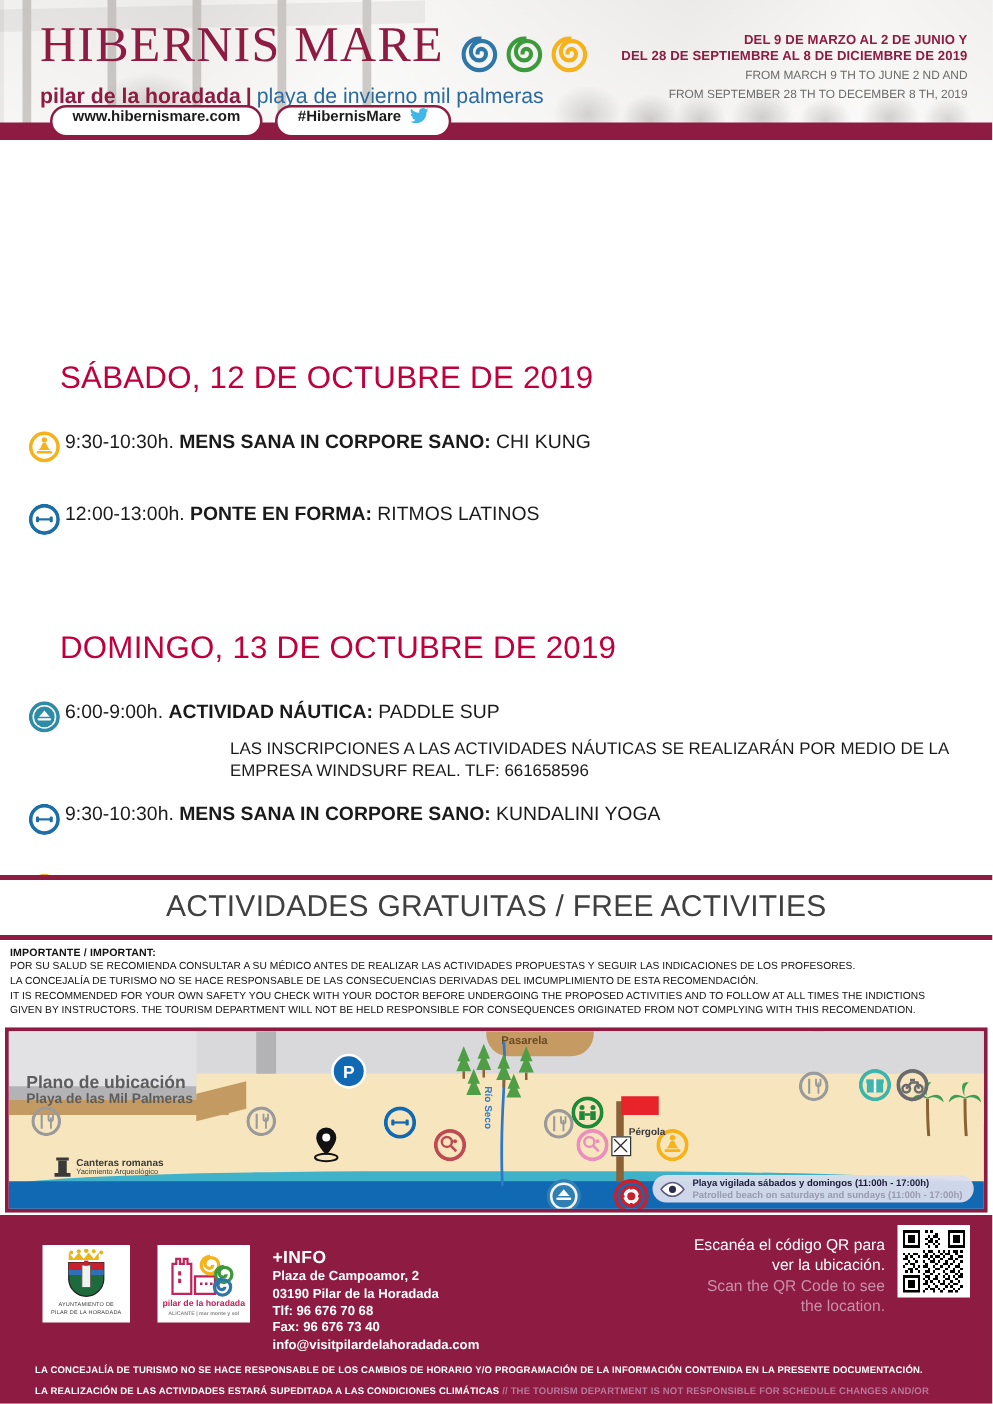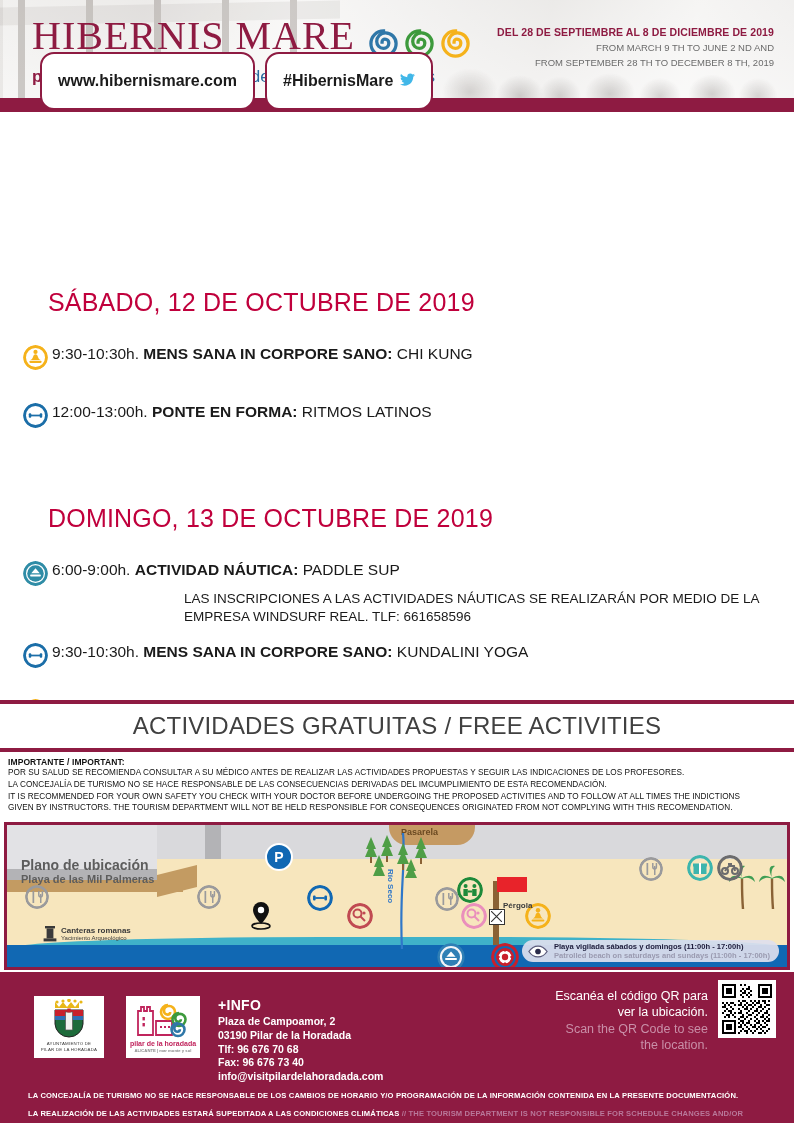--- a/index.html
+++ b/index.html
@@ -54,22 +54,22 @@
   .spiral{width:31px;height:31px;}
 
   .hdr-dates{position:absolute;right:20px;top:26px;text-align:right;line-height:1.25;}
   .hdr-dates .es{color:#8e1b42;font-weight:bold;font-size:10.5px;letter-spacing:.1px;}
   .hdr-dates .en{color:#6b6b6b;font-size:9.5px;margin-top:3px;}
 
   .hdr-bar{position:absolute;left:0;bottom:0;width:794px;height:14px;background:#8e1b42;}
   .pills{position:absolute;left:40px;bottom:2px;display:flex;gap:10px;z-index:4;}
   .pill{
     background:#fff;border:2px solid #8e1b42;border-radius:14px;
-    height:22px;padding:16px 16px;display:flex;align-items:center;gap:7px;
-    font-size:16px;font-weight:bold;color:#1b1b1b;white-space:nowrap;
+    height:22px;padding:0 16px;display:flex;gap:7px;
+    font-size:12px;font-weight:bold;color:#1b1b1b;white-space:nowrap;
   }
 
   
   .content{position:relative;padding:0;}
   .day-title{
     font-size:25px;color:#c0003c;font-weight:400;letter-spacing:.2px;
     font-family:"Liberation Sans", sans-serif;
   }
   .act-row{display:flex;align-items:flex-start;}
   .act-ico{width:34px;flex:0 0 34px;display:flex;justify-content:center;padding-top:1px;}
@@ -175,20 +175,21 @@
           </svg>
       </span>
       <span class="spiral">
         <svg viewBox="0 0 32 32" width="31" height="31">
             <path d="M16 3a13 13 0 1 0 13 13 11 11 0 0 0-11-11 9 9 0 0 0-9 9 7 7 0 0 0 7 7 5.5 5.5 0 0 0 5.5-5.5 4 4 0 0 0-4-4 3 3 0 0 0-3 3" fill="none" stroke="#f5b21b" stroke-width="3.4" stroke-linecap="square"></path>
           </svg>
       </span>
     </div>
 
     <div class="hdr-dates">
+      <div class="es">DEL 9 DE MARZO AL 2 DE JUNIO Y</div>
       <div class="es">DEL 28 DE SEPTIEMBRE AL 8 DE DICIEMBRE DE 2019</div>
       <div class="en">FROM MARCH 9 TH TO JUNE 2 ND AND</div>
       <div class="en">FROM SEPTEMBER 28 TH TO DECEMBER 8 TH, 2019</div>
     </div>
 
     <div class="hdr-bar"></div>
     <div class="pills">
       <div class="pill">
         <span>www.hibernismare.com</span>
       </div>

